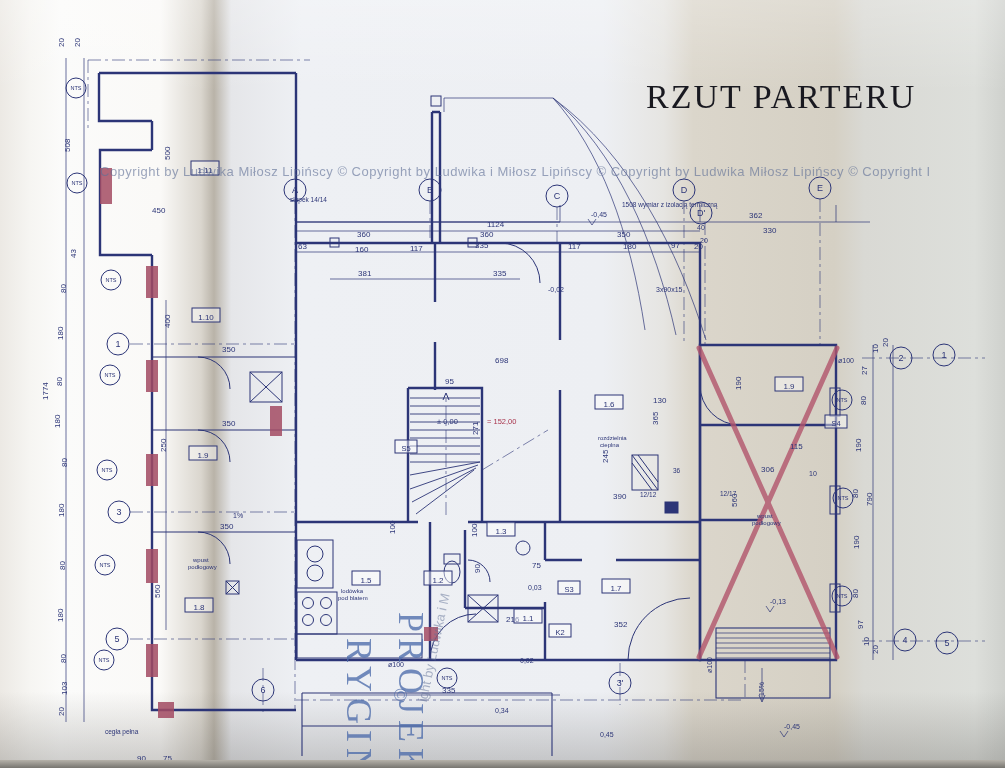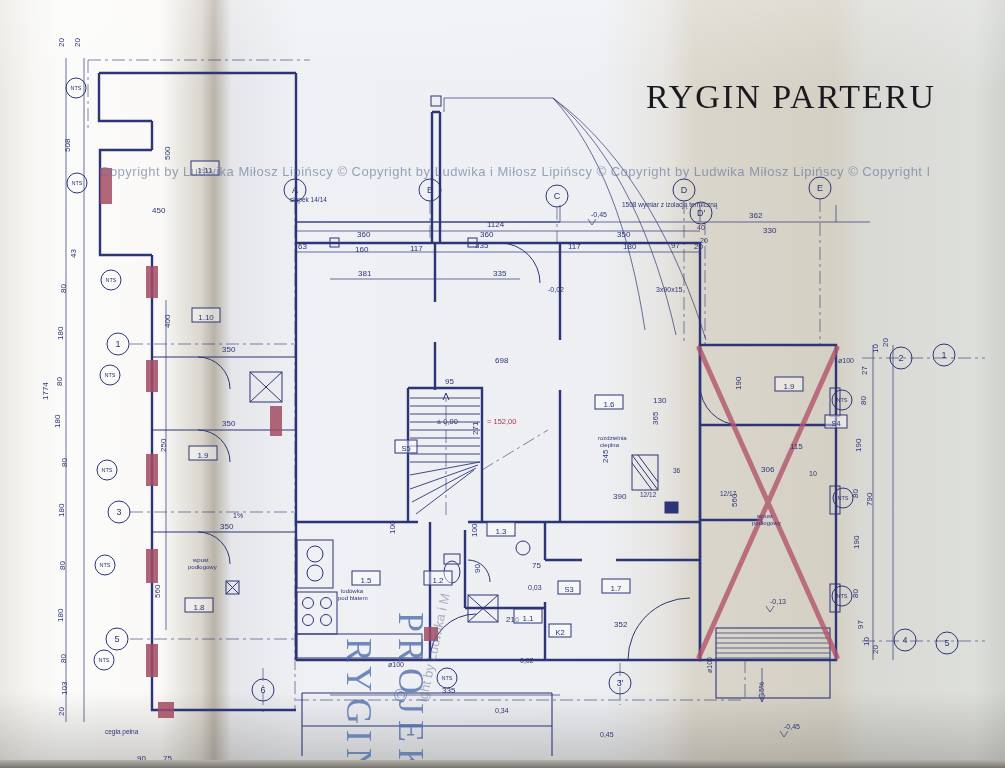--- a/index.html
+++ b/index.html
@@ -334,19 +334,19 @@
       <rect x="558" y="581" width="22" height="13" fill="rgba(255,255,255,.45)" stroke="#2c3577" stroke-width="1"></rect>
       <text x="569" y="589" font-size="7.5" fill="#2c3577" text-anchor="middle" dy="2.5">S3</text>
       <rect x="549" y="624" width="22" height="13" fill="rgba(255,255,255,.45)" stroke="#2c3577" stroke-width="1"></rect>
       <text x="560" y="632" font-size="7.5" fill="#2c3577" text-anchor="middle" dy="2.5">K2</text>
     </g>
 </svg>
 
 <div class="wm-row">Copyright by Ludwika   Miłosz Lipińscy   © Copyright by Ludwika i Miłosz Lipińscy   © Copyright by Ludwika   Miłosz Lipińscy   © Copyright I</div>
 <div class="wm-diag">ight by Ludwika i M</div>
 
-<div class="title">RYGIN PARTERU</div>
+<div class="title">RZUT PARTERU</div>
 
 <div class="stamp stamp-1">PROJEK</div>
 <div class="stamp stamp-2">RYGIN</div>
 <div class="stamp stamp-c">©</div>
 
 <div class="table-edge"></div>
 
 </body></html>

